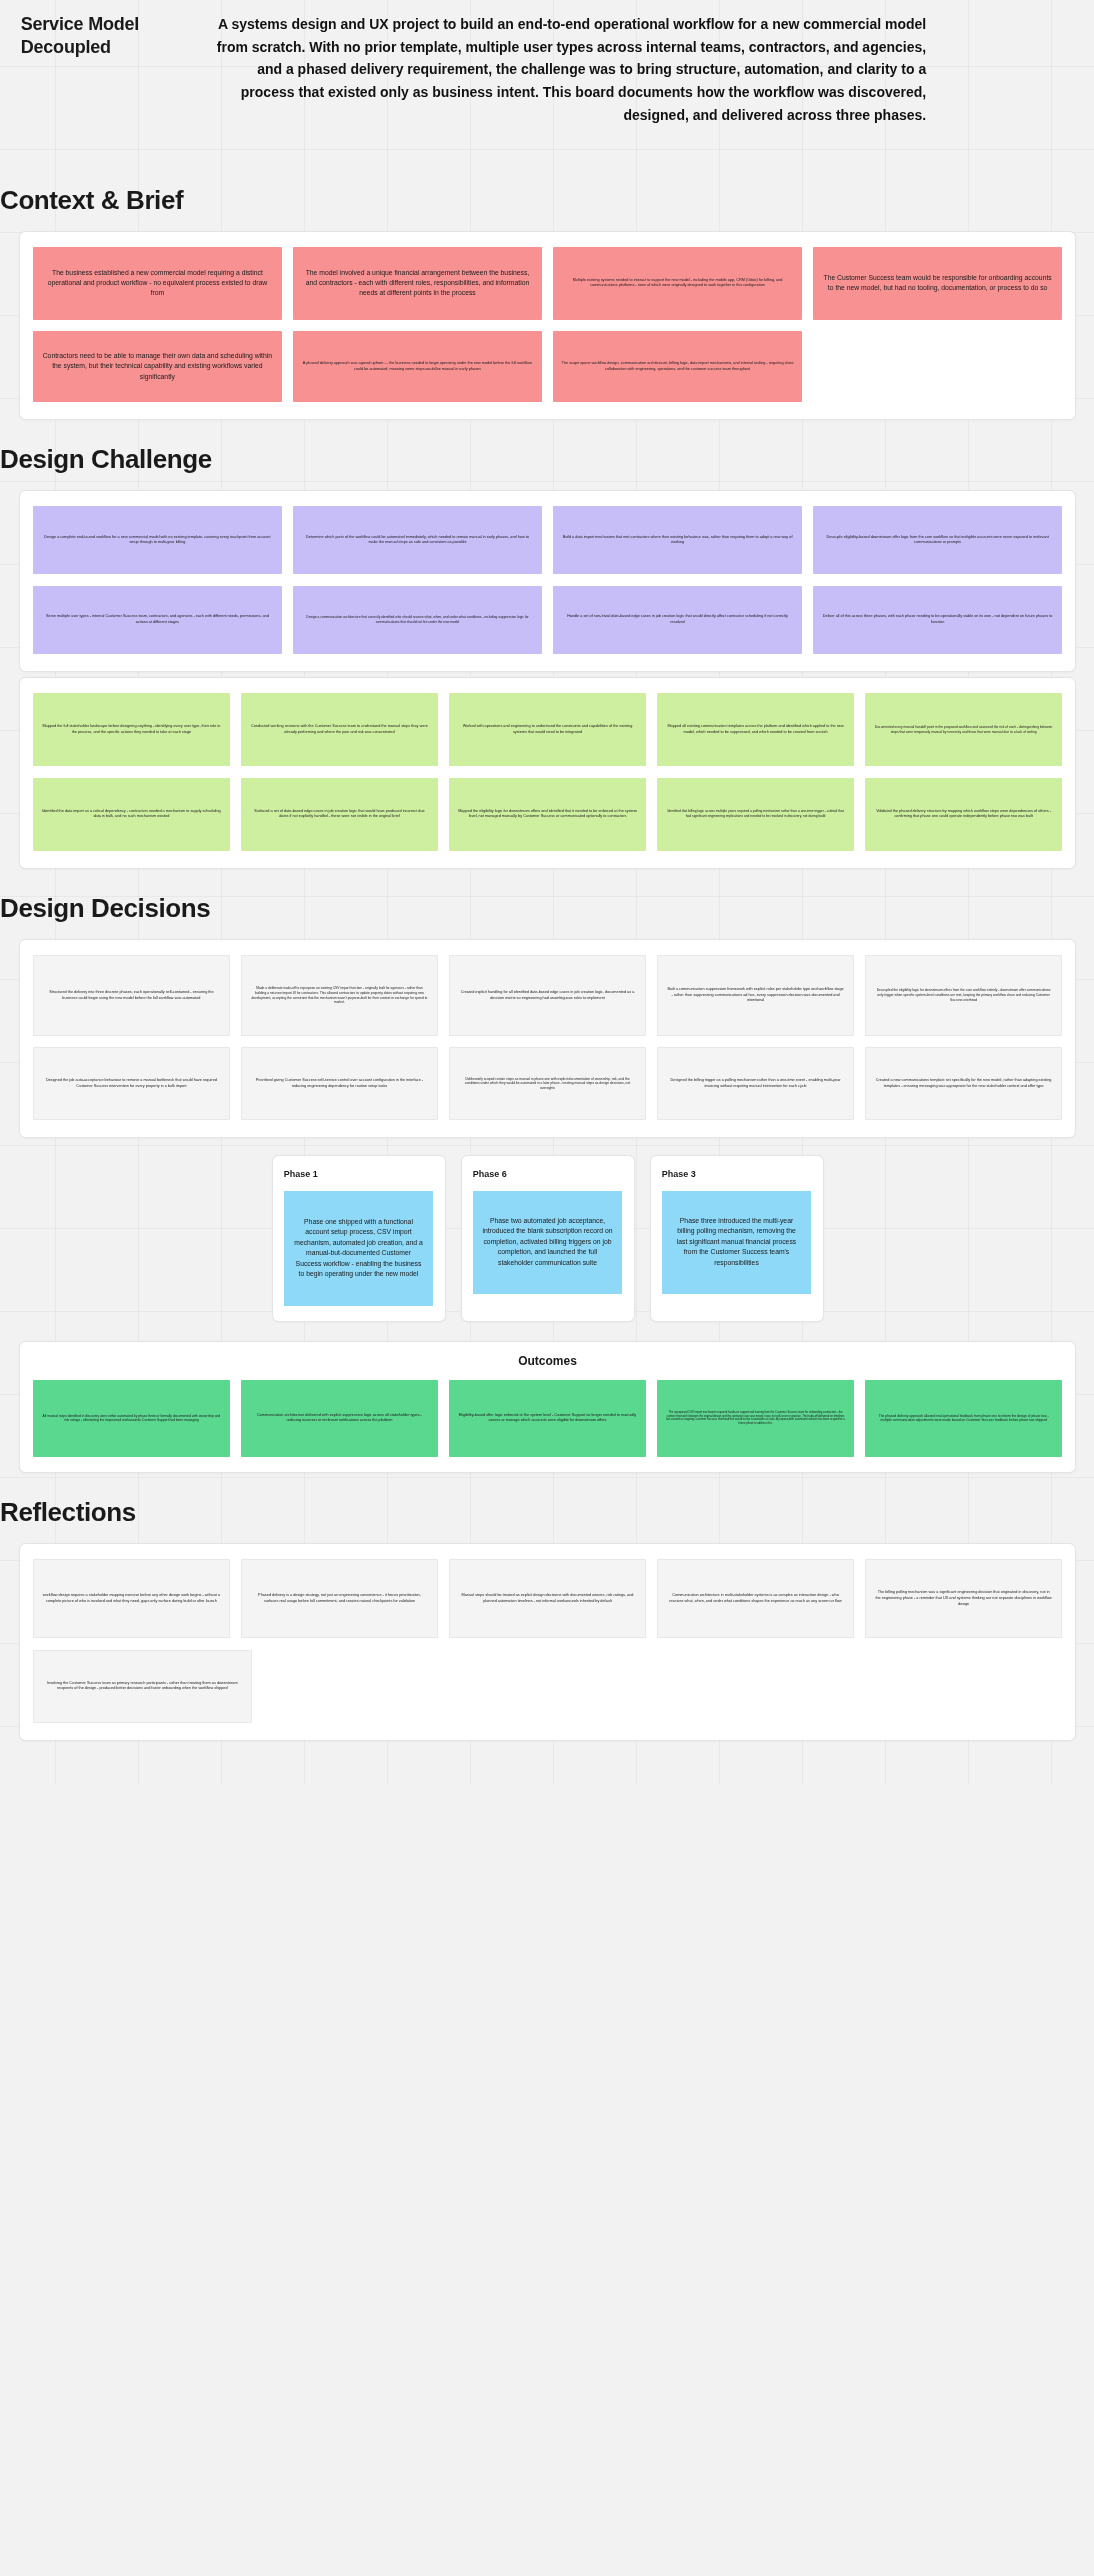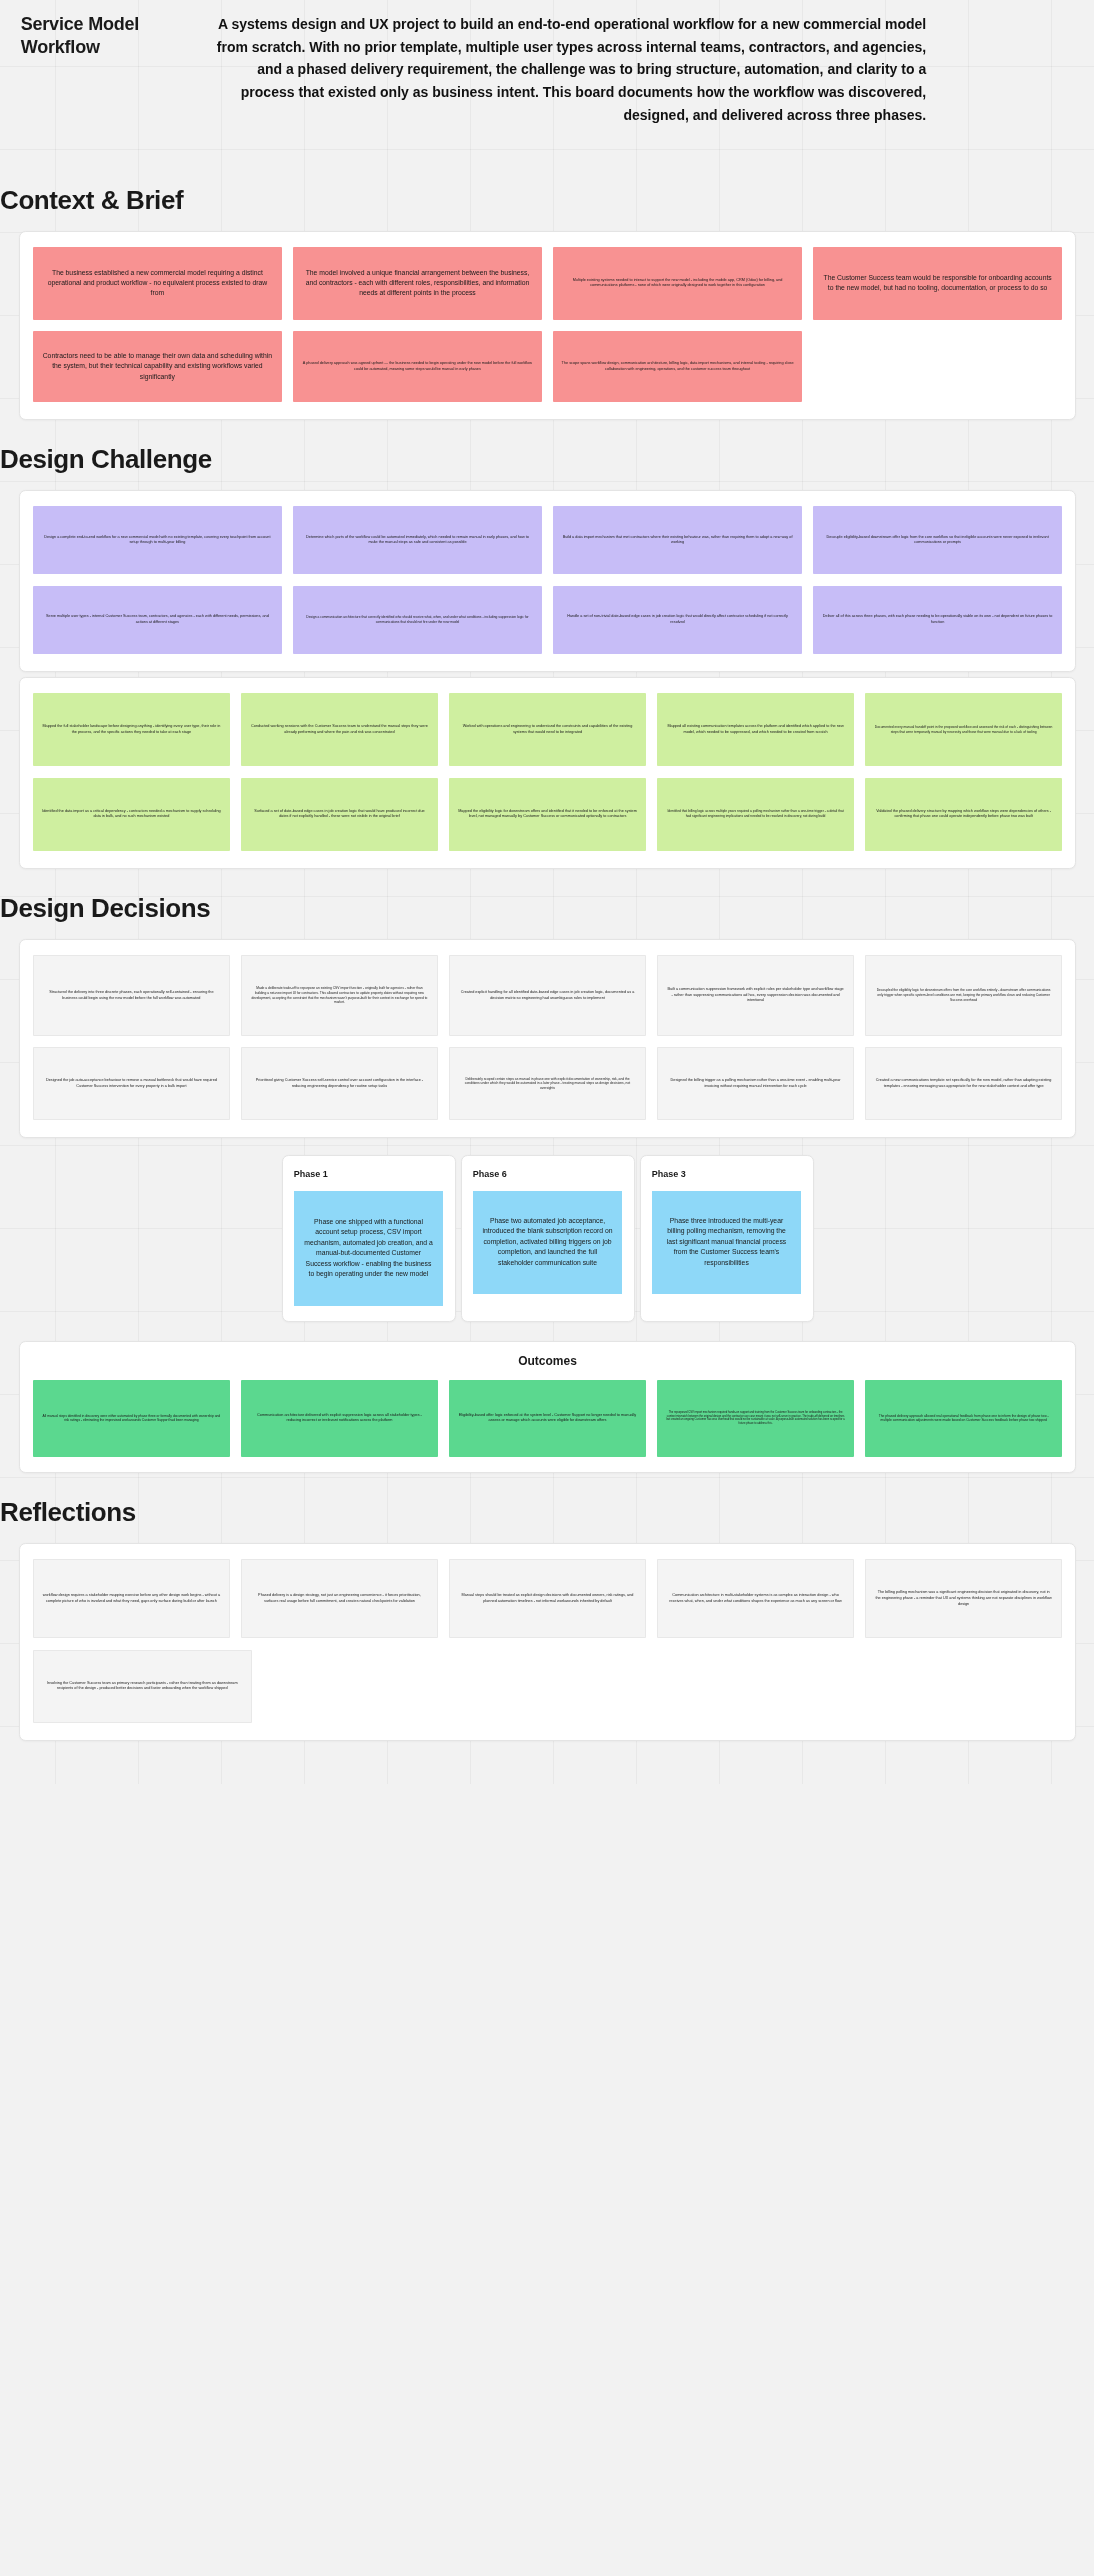--- a/index.html
+++ b/index.html
@@ -103,21 +103,21 @@
   .dsc .card { min-height: 73px; }
 
   
   .dds .card { min-height: 81px; }
   .dds .card-row.r2 .card { min-height: 73px; }
 
   
   .phase-row {
     display: flex;
     justify-content: center;
-    gap: 5px;
+    gap: 15px;
     margin: 17px 19px;
   }
   .phase-panel {
     background: #fff;
     border: 0.9px solid #e4e4e4;
     border-radius: 6.6px;
     width: 174px;
     padding: 13px 11.3px 15px 11.3px;
     box-shadow: 0 0.9px 1.9px rgba(0,0,0,0.035);
   }
@@ -160,21 +160,21 @@
   
   .rfl .card { min-height: 79px; }
   .rfl .card-row.r2 .card { min-height: 73px; }
   .rfl .card-row.r2 { justify-content: flex-start; }
   .rfl .spacer { flex: 4 1 0; }
 </style>
 </head>
 <body>
 
 <div class="board-header">
-  <div class="board-title">Service Model Workflow</div>
+  <div class="board-title">Service Model Decoupled</div>
   <div class="board-intro">A systems design and UX project to build an end-to-end operational workflow for a new commercial model from scratch. With no prior template, multiple user types across internal teams, contractors, and agencies, and a phased delivery requirement, the challenge was to bring structure, automation, and clarity to a process that existed only as business intent. This board documents how the workflow was discovered, designed, and delivered across three phases.</div>
 </div>
 
 <div class="section ctx">
   <div class="section-title">Context &amp; Brief</div>
   <div class="panel">
     <div class="card-row r1">
       <div class="card pink">The business established a new commercial model requiring a distinct operational and product workflow - no equivalent process existed to draw from</div>
       <div class="card pink">The model involved a unique financial arrangement between the business, and contractors - each with different roles, responsibilities, and information needs at different points in the process</div>
       <div class="card pink tiny">Multiple existing systems needed to interact to support the new model - including the mobile app, CRM (Odoo) for billing, and communications platforms - none of which were originally designed to work together in this configuration</div>

